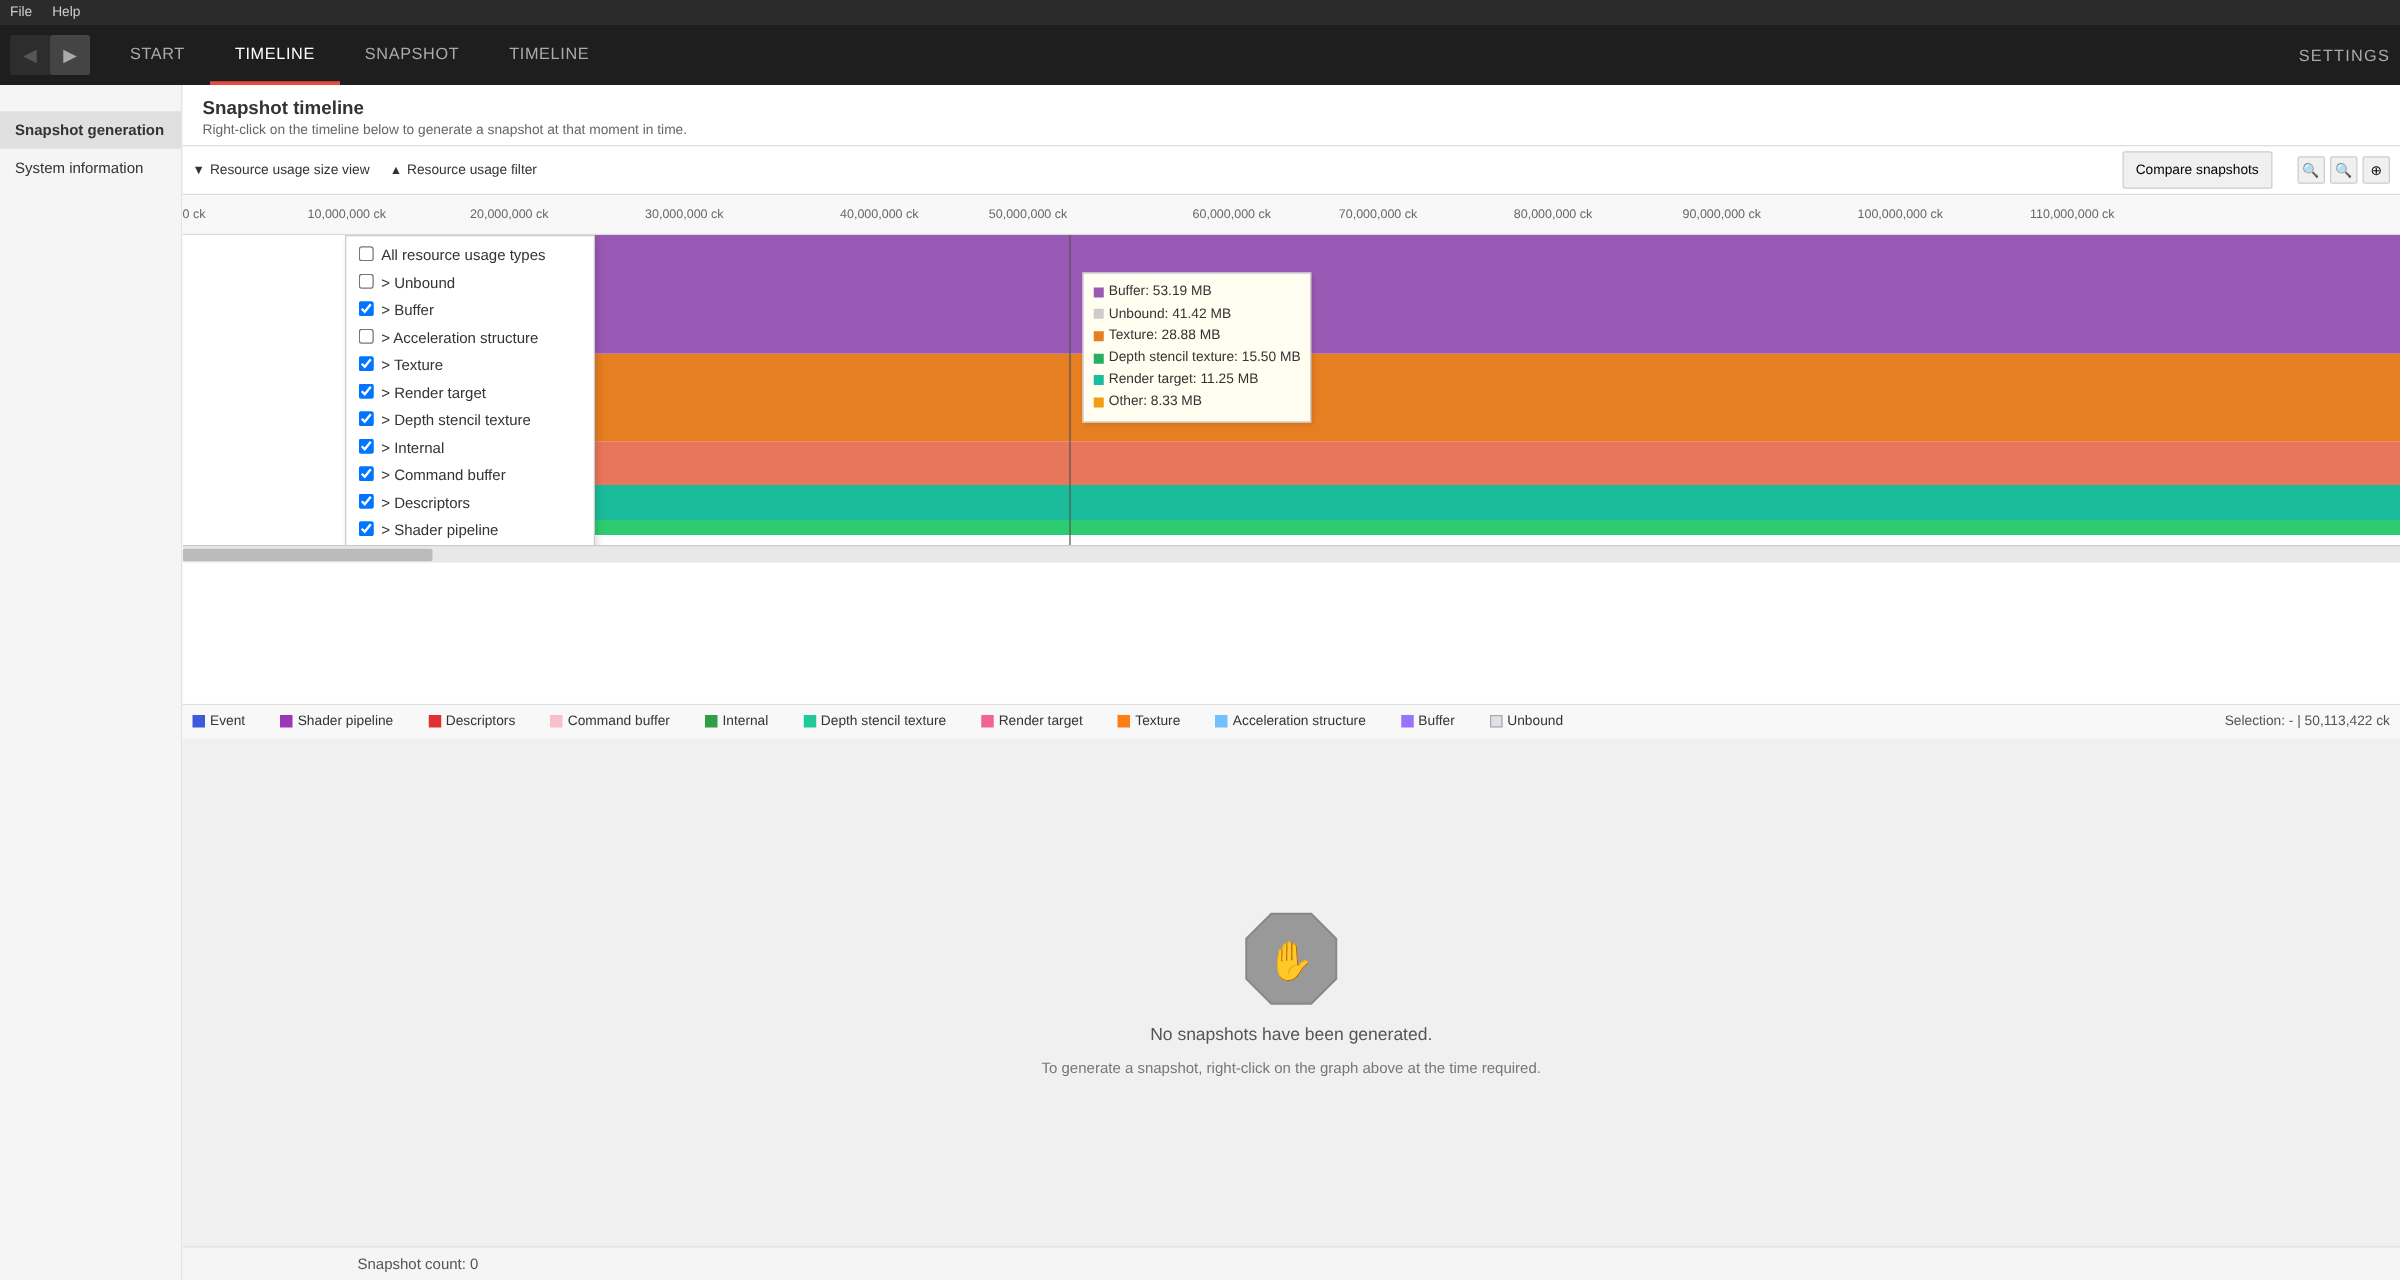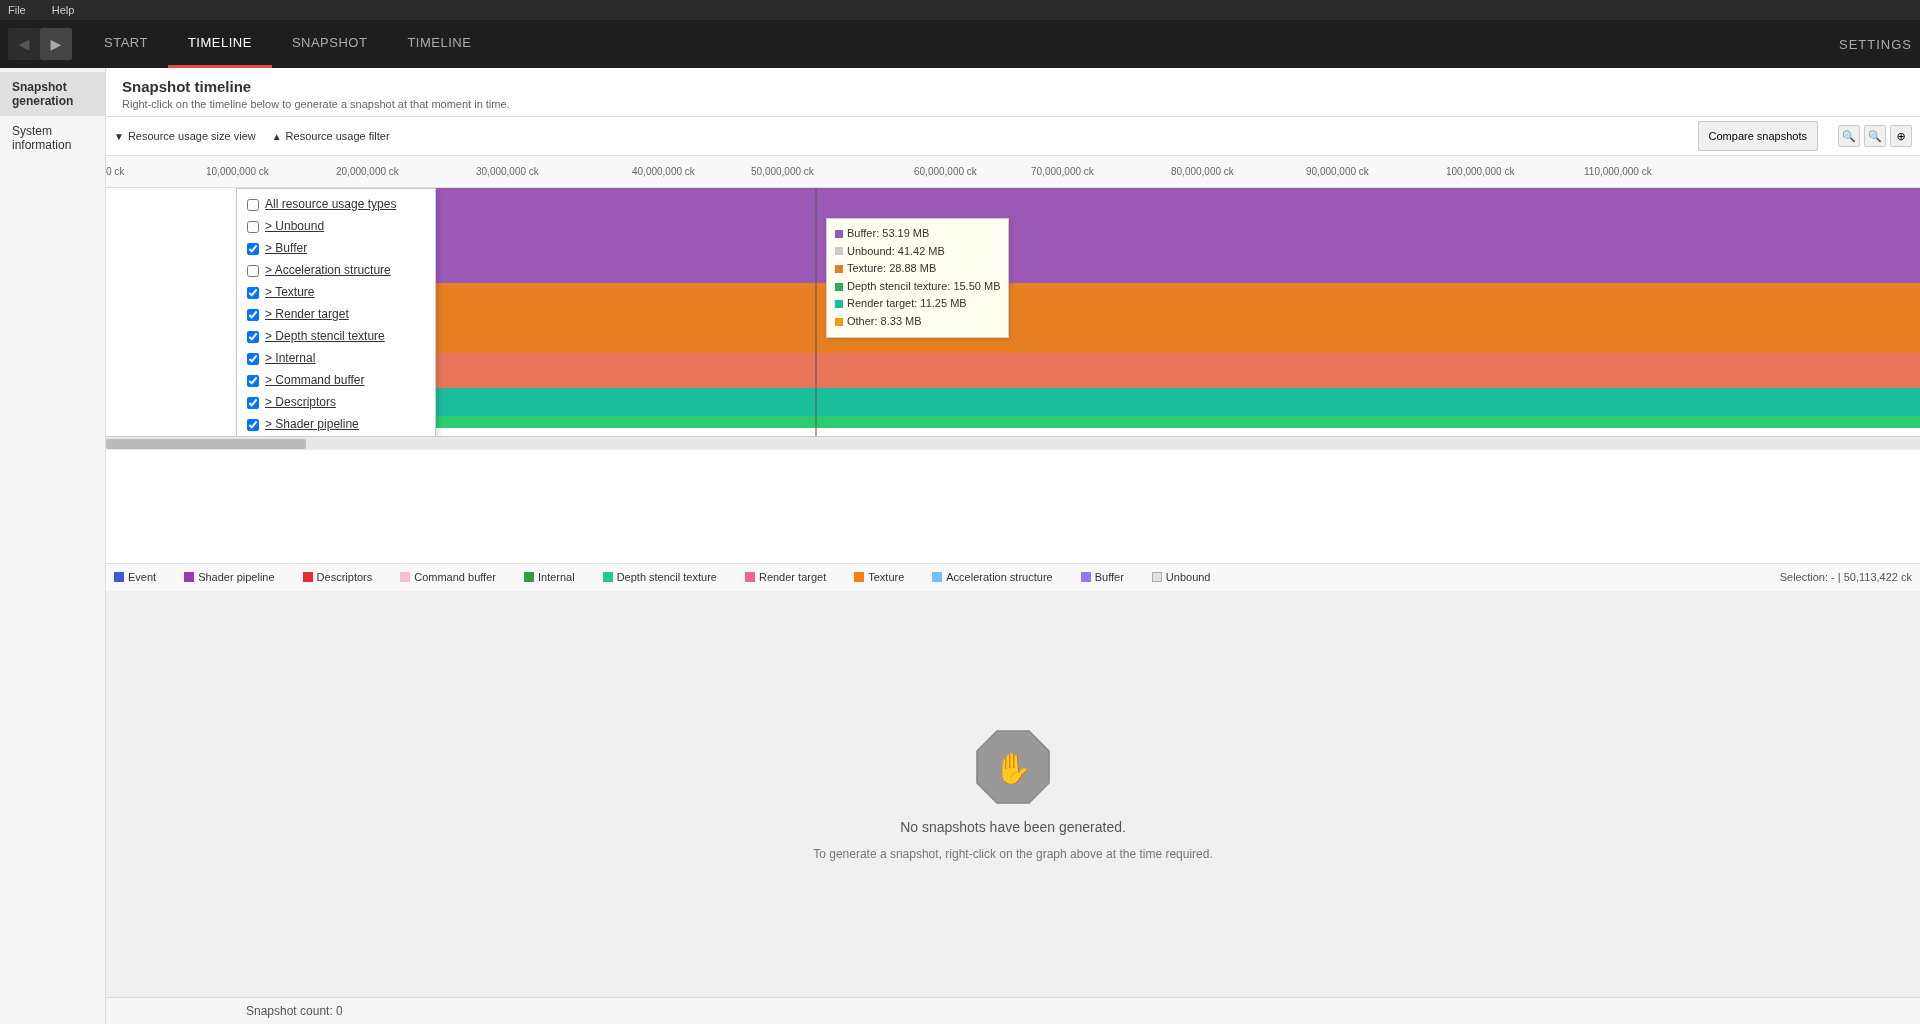--- a/index.html
+++ b/index.html
@@ -1,35 +1,35 @@
 <!DOCTYPE html>
 <html><head>
   <meta charset="utf-8">
   <style>
     * { margin: 0; padding: 0; box-sizing: border-box; }
     body { font-family: 'Segoe UI', Arial, sans-serif; font-size: 12px; background: #f0f0f0; color: #333; width: 1920px; height: 1024px; overflow: hidden; }
 
     
-    #menu-bar { background: #2b2b2b; height: 20px; display: flex; align-items: center; padding: 0 8px; gap: 26px; }
+    #menu-bar { background: #2b2b2b; height: 20px; display: flex; align-items: center; padding: 0 8px; gap: 16px; }
     #menu-bar span { color: #ccc; font-size: 11px; cursor: pointer; }
 
     
     #nav-bar { background: #1e1e1e; height: 48px; display: flex; align-items: center; padding: 0 8px; gap: 0; }
     .nav-arrow { width: 32px; height: 32px; background: #444; border: none; cursor: pointer; display: flex; align-items: center; justify-content: center; color: #aaa; font-size: 14px; border-radius: 2px; }
     .nav-arrow.disabled { opacity: 0.4; cursor: not-allowed; }
     .nav-tabs { display: flex; gap: 0; margin-left: 12px; }
     .nav-tab { color: #aaa; font-size: 13px; font-weight: 500; padding: 0 20px; height: 48px; display: flex; align-items: center; cursor: pointer; border-bottom: 3px solid transparent; letter-spacing: 0.5px; }
     .nav-tab.active { color: #fff; border-bottom: 3px solid #e74c3c; }
     .nav-settings { margin-left: auto; color: #aaa; font-size: 13px; letter-spacing: 1px; cursor: pointer; text-align: right; }
 
     
     #layout { display: flex; height: calc(1024px - 68px); }
 
     
-    #sidebar { width: 106px; background: #f5f5f5; border-right: 1px solid #ddd; padding-top: 4px; flex-shrink: 0; }
+    #sidebar { width: 146px; background: #f5f5f5; border-right: 1px solid #ddd; padding-top: 21px; flex-shrink: 0; }
     .sidebar-item { padding: 8px 12px; font-size: 12px; cursor: pointer; color: #333; }
     .sidebar-item.active { background: #e0e0e0; font-weight: 600; }
 
     
     #main { flex: 1; background: #fff; overflow: hidden; display: flex; flex-direction: column; }
 
     
     #timeline-header { padding: 10px 16px 6px 16px; border-bottom: 1px solid #ddd; }
     #timeline-header h2 { font-size: 15px; font-weight: 600; color: #333; margin-bottom: 3px; }
     #timeline-header p { font-size: 11px; color: #666; }
@@ -43,21 +43,21 @@
     .search-icon-btn { background: #f0f0f0; border: 1px solid #ccc; width: 22px; height: 22px; display: flex; align-items: center; justify-content: center; cursor: pointer; font-size: 11px; border-radius: 2px; }
 
     
     #chart-area { flex: 1; position: relative; overflow: hidden; background: #fff; }
     #timeline-ruler { height: 32px; background: #f8f8f8; border-bottom: 1px solid #ddd; display: flex; align-items: center; padding-left: 130px; position: relative; overflow: hidden; }
     .ruler-tick { position: absolute; font-size: 10px; color: #666; white-space: nowrap; }
     #chart-graph { position: relative; height: calc(100% - 32px); overflow: hidden; }
 
     
     #dropdown-menu { position: absolute; left: 130px; top: 0; background: #fff; border: 1px solid #ccc; box-shadow: 2px 2px 6px rgba(0,0,0,0.15); z-index: 100; min-width: 200px; padding: 4px 0; }
-    .dropdown-item { display: flex; align-items: flex-end; gap: 6px; padding: 4px 10px; font-size: 12px; cursor: pointer; text-decoration: underline; }
+    .dropdown-item { display: flex; align-items: flex-start; gap: 6px; padding: 4px 10px; font-size: 12px; cursor: pointer; }
     .dropdown-item input[type=checkbox] { width: 12px; height: 12px; }
 
     
     #tooltip { position: absolute; background: #fffef0; border: 1px solid #ccc; padding: 6px 8px; font-size: 11px; z-index: 200; line-height: 1.6; box-shadow: 1px 1px 4px rgba(0,0,0,0.15); }
     .tooltip-row { display: flex; align-items: center; gap: 4px; }
     .tooltip-color { width: 8px; height: 8px; display: inline-block; }
 
     
     #legend-bar { height: 28px; background: #f8f8f8; border-top: 1px solid #ddd; display: flex; align-items: center; padding: 0 8px; gap: 28px; flex-wrap: nowrap; font-size: 11px; }
     .legend-item { display: flex; align-items: center; gap: 4px; white-space: nowrap; }

